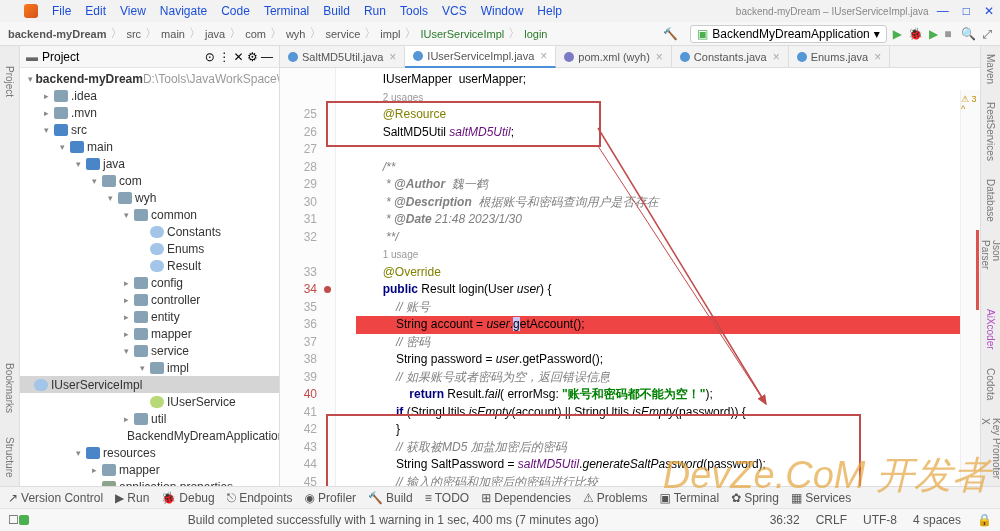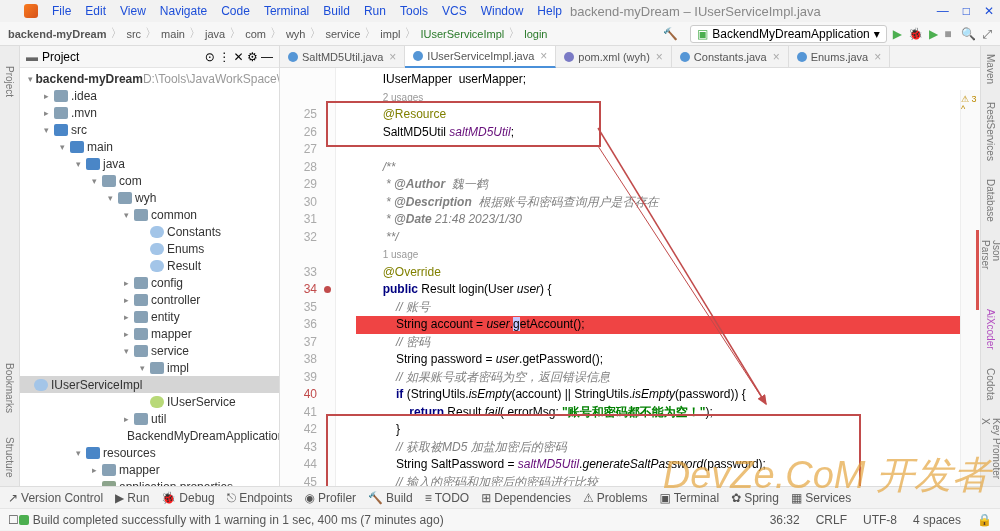--- a/index.html
+++ b/index.html
@@ -1,19 +1,19 @@
 <!DOCTYPE html>
 <html><head>
 <meta charset="utf-8">
 <style>
 * { margin: 0; padding: 0; box-sizing: border-box; font-family: "Segoe UI", Arial, sans-serif; font-size: 12px; }
 body { width: 1000px; height: 531px; background: #f2f2f2; overflow: hidden; position: relative; }
 .menubar { height: 22px; display: flex; align-items: center; padding-left: 24px; gap: 2px; }
 .menubar span { padding: 2px 6px; color: #1d4ed8; font-size: 12px; }
-.menubar .title-path { flex: 1; text-align: left; color: #888; font-size: 13px; }
+.menubar .title-path { flex: 1; text-align: right; color: #888; font-size: 10px; }
 .toolbar { height: 24px; display: flex; align-items: center; padding: 0 8px; background: #f7f7f7; border-bottom: 1px solid #ddd; }
 .toolbar .crumb { font-size: 11px; color: #555; }
 .toolbar .crumb.bold { font-weight: bold; }
 .toolbar .sep { margin: 0 4px; color: #aaa; }
 .toolbar .spacer { flex: 1; }
 .toolbar .btn { padding: 1px 6px; border: 1px solid #ccc; background: #fff; border-radius: 3px; margin-left: 4px; font-size: 11px; display: flex; align-items: center; gap: 4px; }
 .toolbar .btn .icon-play { color: #4caf50; }
 .toolbar .hammer { color: #3a7a3a; margin-right: 8px; }
 .toolbar .bug { color: #3a7a3a; margin-left: 6px; }
 .main { display: flex; height: 440px; }
@@ -65,21 +65,21 @@
 .arrow-svg { position: absolute; pointer-events: none; }
 .rightrail { width: 20px; background: #ededed; border-left: 1px solid #ddd; display: flex; flex-direction: column; align-items: center; padding-top: 8px; gap: 18px; }
 .rightrail .vtxt { writing-mode: vertical-rl; font-size: 10px; color: #777; }
 .minimap { position: absolute; right: 0; top: 22px; width: 20px; height: 418px; background: #fafafa; border-left: 1px solid #eee; }
 .minimap .warn { position: absolute; top: 4px; right: 2px; font-size: 9px; }
 .minimap .red-strip { position: absolute; right: 1px; top: 140px; width: 3px; height: 80px; background: #d9534f; }
 .bottombar { height: 22px; display: flex; align-items: center; padding: 0 8px; background: #f3f3f3; border-top: 1px solid #ddd; font-size: 11px; color: #555; gap: 12px; }
 .bottombar .bbtn { display: flex; align-items: center; gap: 3px; }
 .statusbar { height: 22px; display: flex; align-items: center; padding: 0 8px; background: #f7f7f7; border-top: 1px solid #e5e5e5; font-size: 11px; color: #555; }
 .statusbar .stat { margin-left: 16px; }
-.statusbar .msg { flex: 1; }
+.statusbar .msg { flex: 1; text-align: center; }
 .statusbar .green-icon { width: 10px; height: 10px; background: #4caf50; border-radius: 2px; display: inline-block; margin-right: 4px; }
 .watermark { position: absolute; right: 10px; bottom: 30px; font-size: 38px; font-weight: normal; font-style: italic; color: rgba(228, 165, 64, 0.7); font-family: "Arial"; pointer-events: none; }
 </style>
 </head>
 <body>
 
 <div class="menubar">
   <div class="app-icon" style="width:14px;height:14px;background:linear-gradient(135deg,#f97b1f,#d6521a);border-radius:3px;margin-right:6px;"></div>
   <span>File</span>
   <span>Edit</span>
@@ -239,22 +239,22 @@
           <div class="line">         <span class="cmt">* <b>@Date</b> 21:48 2023/1/30</span></div>
           <div class="line">        <span class="cmt"> **/</span></div>
           <div class="line">        <span class="usage">1 usage</span></div>
           <div class="line">        <span class="anno">@Override</span></div>
           <div class="line">        <span class="kw">public</span> Result login(User <span class="param">user</span>) {</div>
           <div class="line">            <span class="cmt">// 账号</span></div>
           <div class="line hl-line">            String <span class="decl">account</span> = <span class="param">user</span>.<span class="caret">g</span>etAccount();</div>
           <div class="line">            <span class="cmt">// 密码</span></div>
           <div class="line">            String <span class="decl">password</span> = <span class="param">user</span>.getPassword();</div>
           <div class="line">            <span class="cmt">// 如果账号或者密码为空，返回错误信息</span></div>
+          <div class="line">                <span class="kw">return</span> Result.<span class="param">fail</span>( errorMsg: <span class="str">"账号和密码都不能为空！"</span>);</div>
           <div class="line">            <span class="kw">if</span> (StringUtils.<span class="param">isEmpty</span>(<span class="decl">account</span>) || StringUtils.<span class="param">isEmpty</span>(<span class="decl">password</span>)) {</div>
-          <div class="line">                <span class="kw">return</span> Result.<span class="param">fail</span>( errorMsg: <span class="str">"账号和密码都不能为空！"</span>);</div>
           <div class="line">            }</div>
           <div class="line">            <span class="cmt">// 获取被MD5 加盐加密后的密码</span></div>
           <div class="line">            String <span class="decl">SaltPassword</span> = <span class="purple">saltMD5Util</span>.<span class="param">generateSaltPassword</span>(<span class="decl">password</span>);</div>
           <div class="line">            <span class="cmt">// 输入的密码和加密后的密码进行比较</span></div>
         </div>
       <div class="minimap">
         <div class="warn" style="color:#bd8a00">⚠ 3 ^</div>
         <div class="red-strip"></div>
       </div>
     </div>

